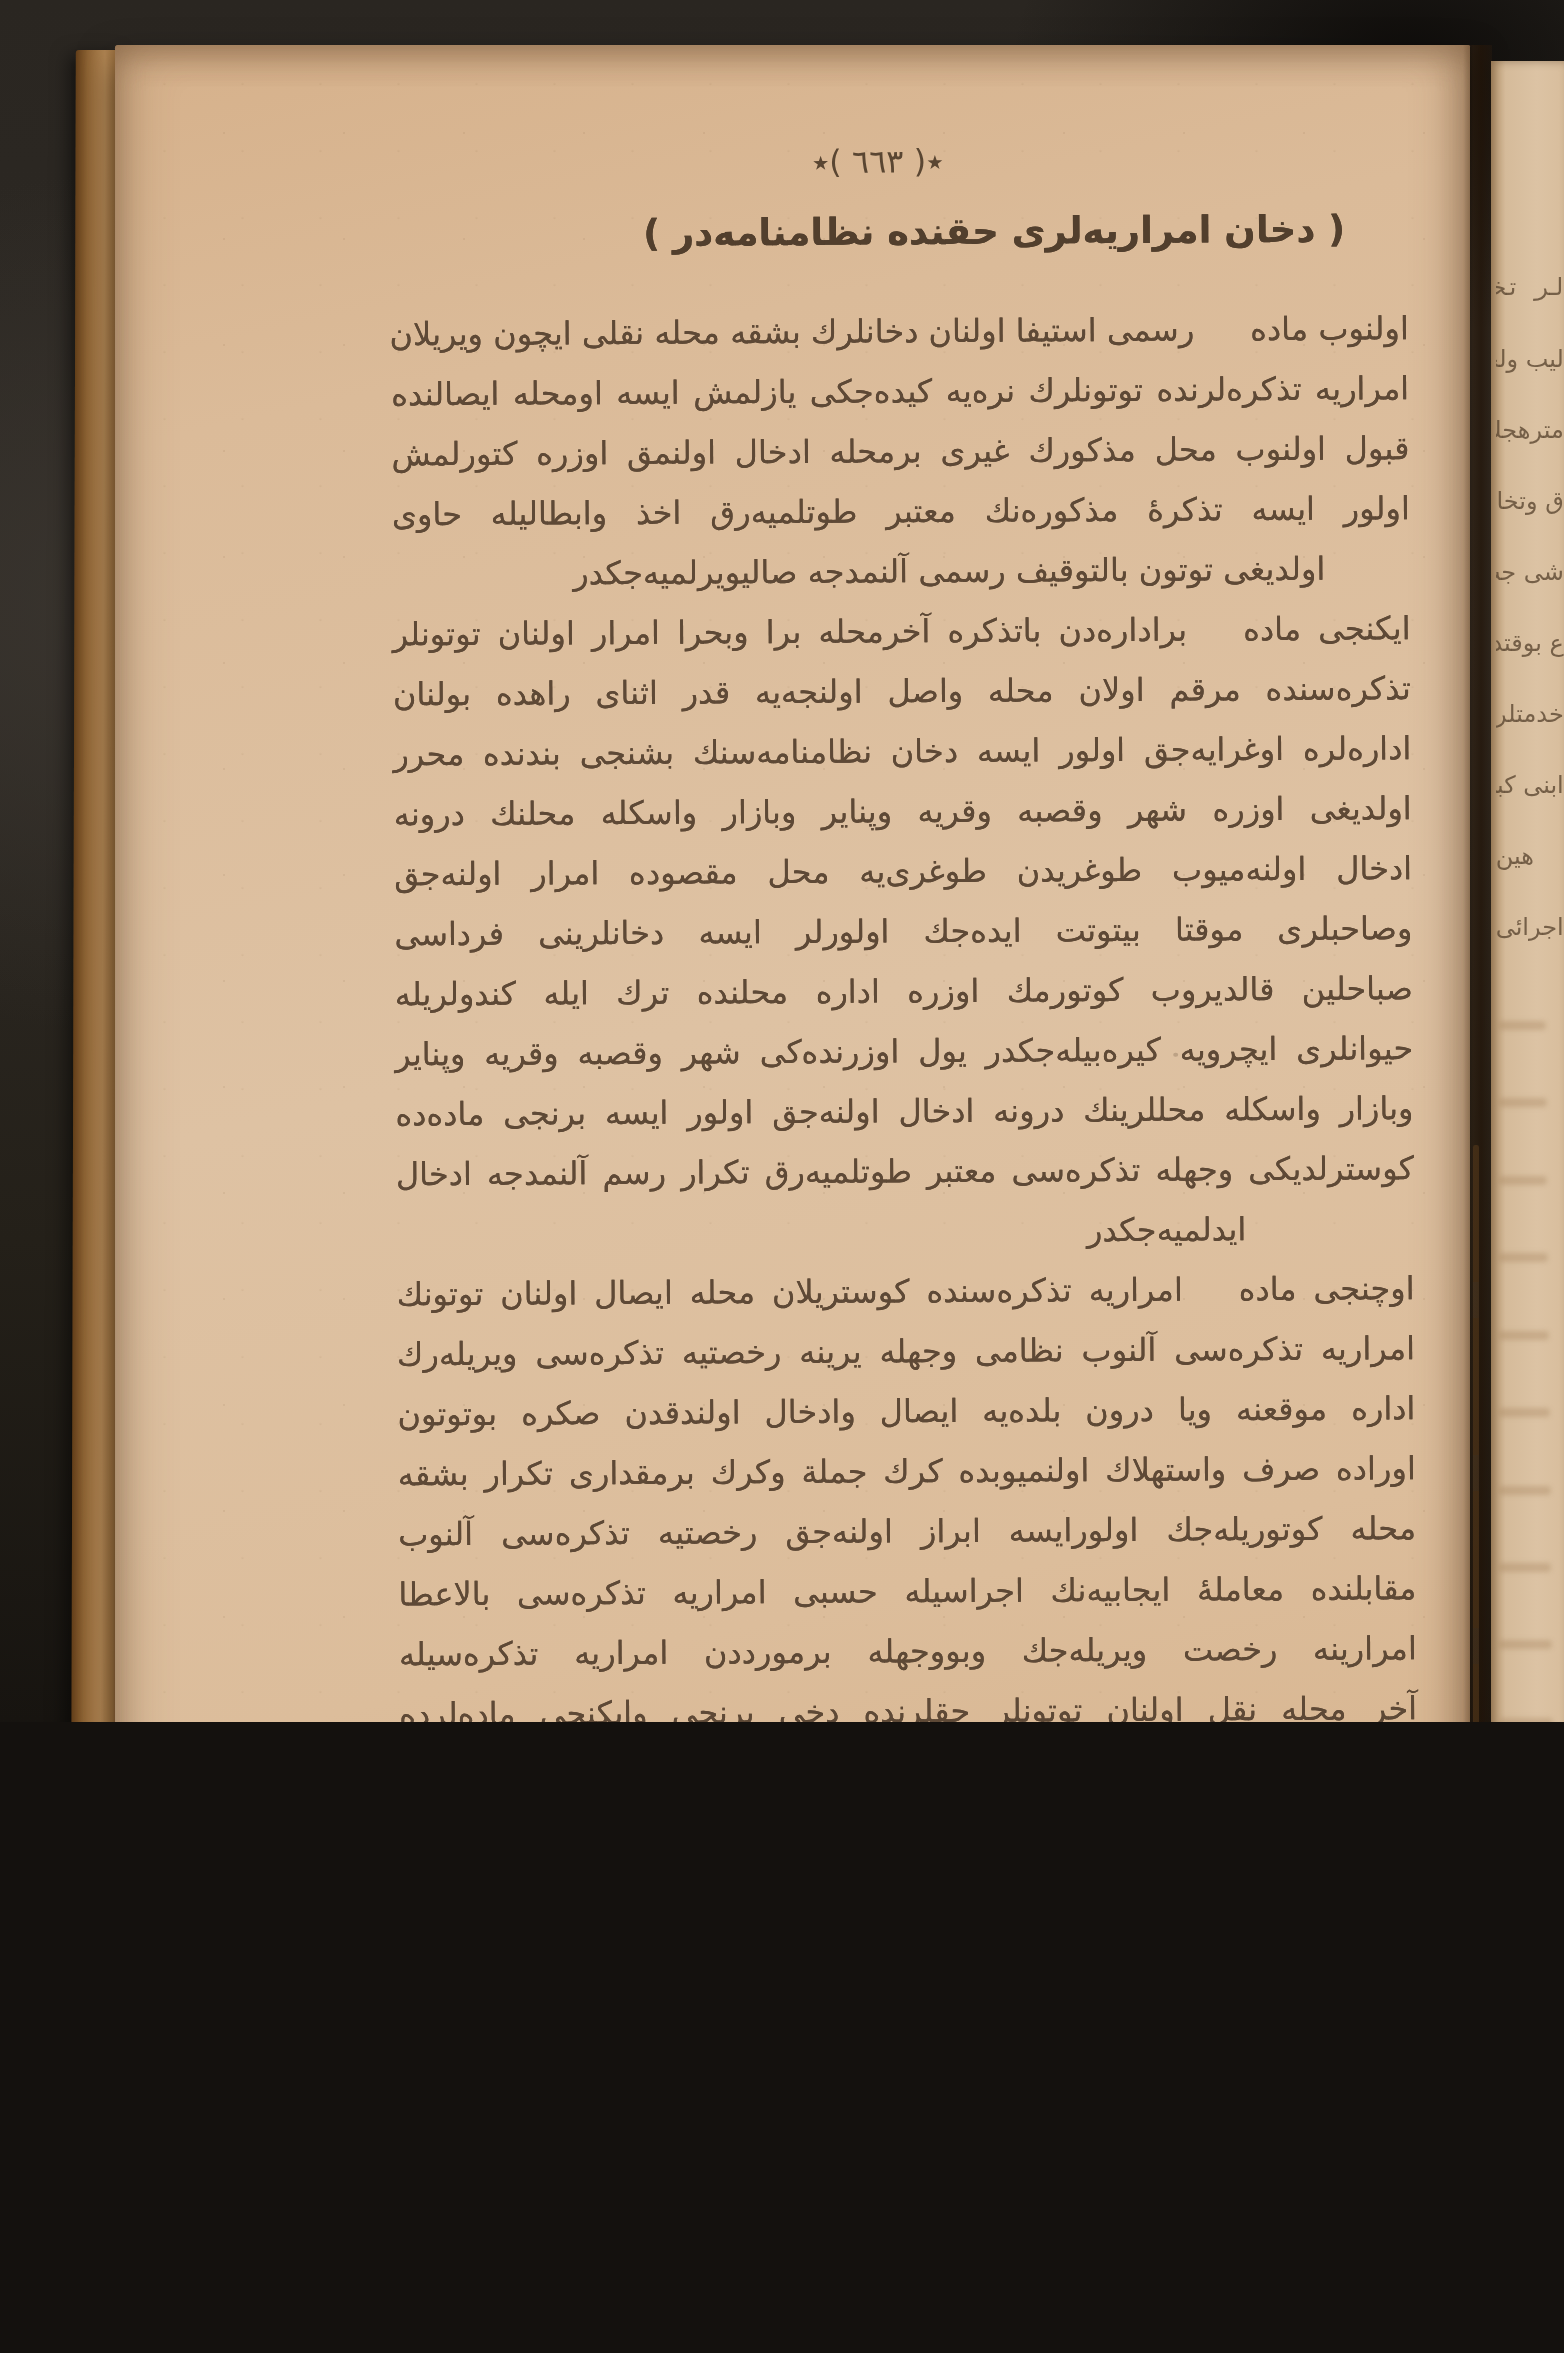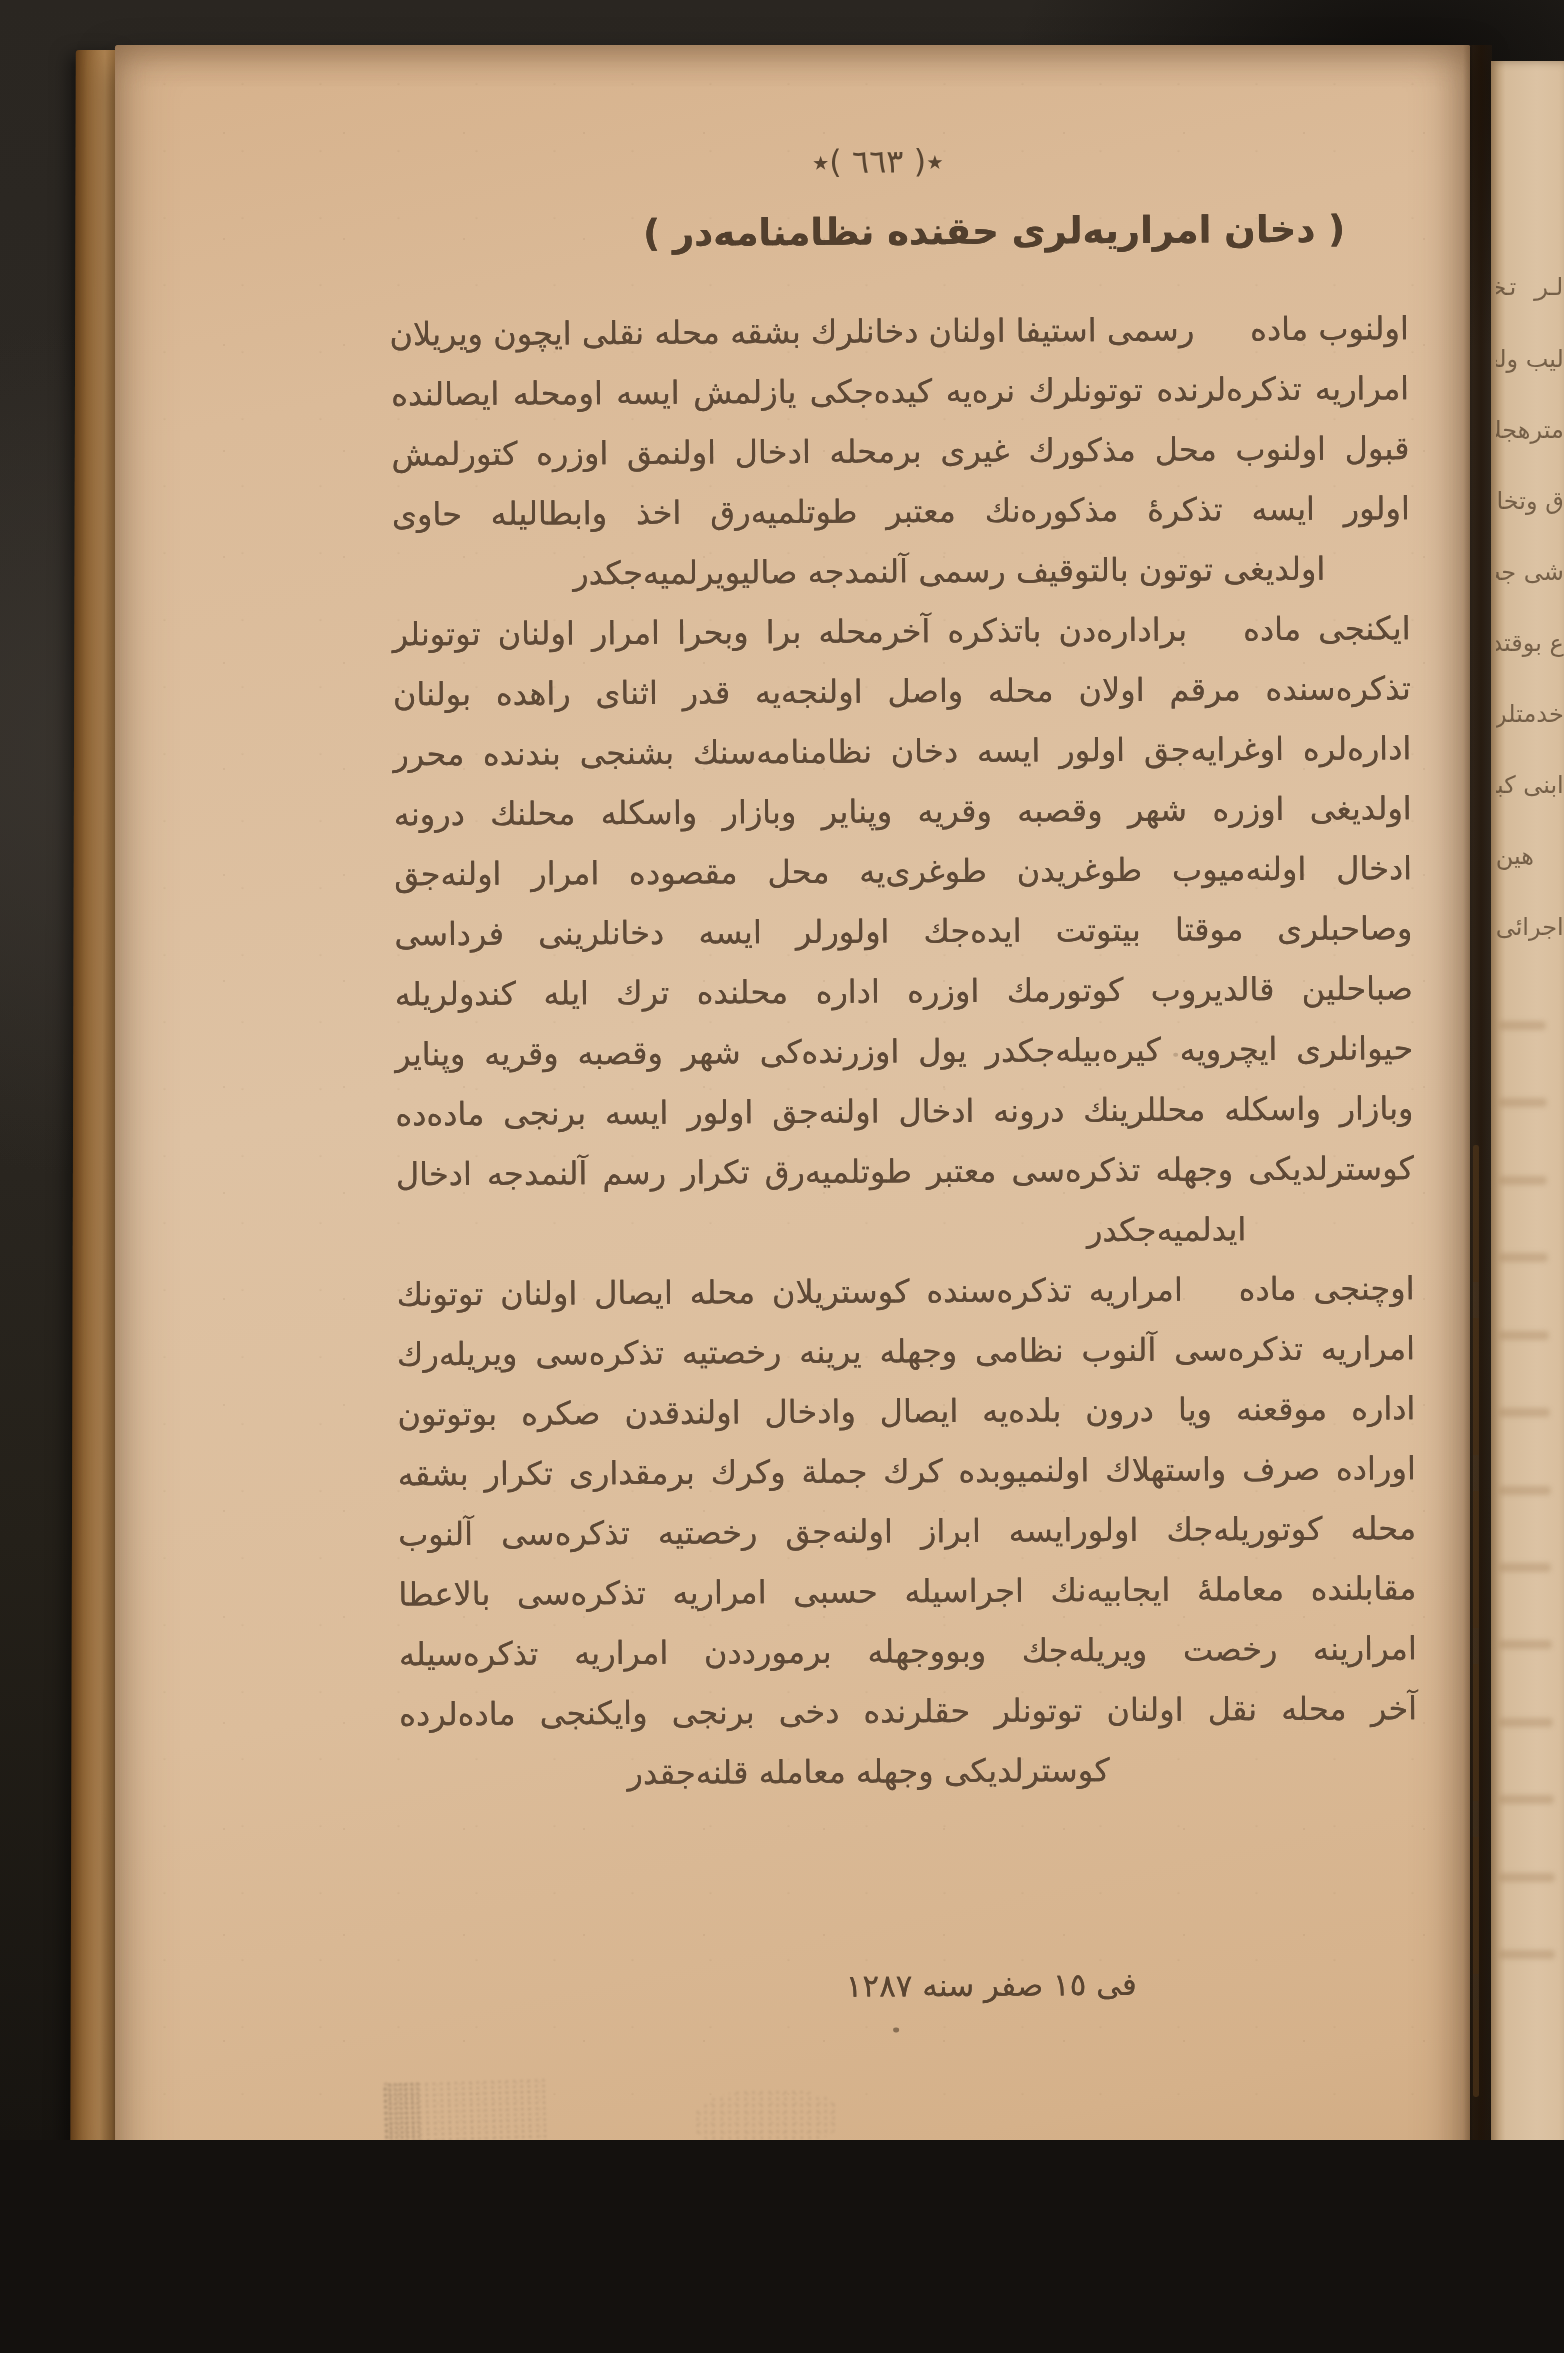--- a/index.html
+++ b/index.html
@@ -1,20 +1,20 @@
 <!DOCTYPE html>
 <html lang="ota" style="font-size:13px"><head>
 <meta charset="utf-8">
 <style>
   html,body{margin:0;padding:0;background:#14110e;}
   body{width:1565px;height:2354px;overflow:hidden;
        font-family:"DejaVu Sans",sans-serif;}
 
   
-  .scan{position:relative;width:1565px;height:2140px;overflow:hidden;
+  .scan{position:relative;width:1565px;height:1722px;overflow:hidden;
     background:
       radial-gradient(1049px 726px at 12% 35%, #3a352f 0%, rgba(58,53,47,0) 60%),
       radial-gradient(726px 484px at 90% 4%, #0e0c0a 0%, rgba(14,12,10,0) 55%),
       linear-gradient(180deg,#2a2621 0%, #2e2a25 38%, #242019 72%, #171410 100%);}
 
   
   .edge-stack{position:absolute;left:73px;top:50px;width:47px;height:2178px;
     background:linear-gradient(90deg,#70481f 0%, #9c6f3c 25%, #c4955e 62%, #b08049 88%, #8f6233 100%);
     border-radius:6.5px 0 0 97px;
     box-shadow:-6.5px 4.8px 18px rgba(0,0,0,.5), inset 0 -32px 40px rgba(60,35,10,.45);

